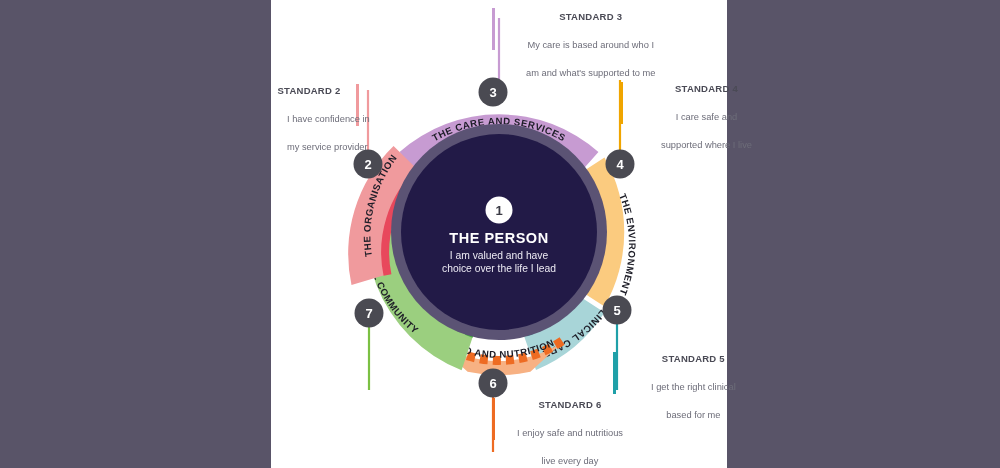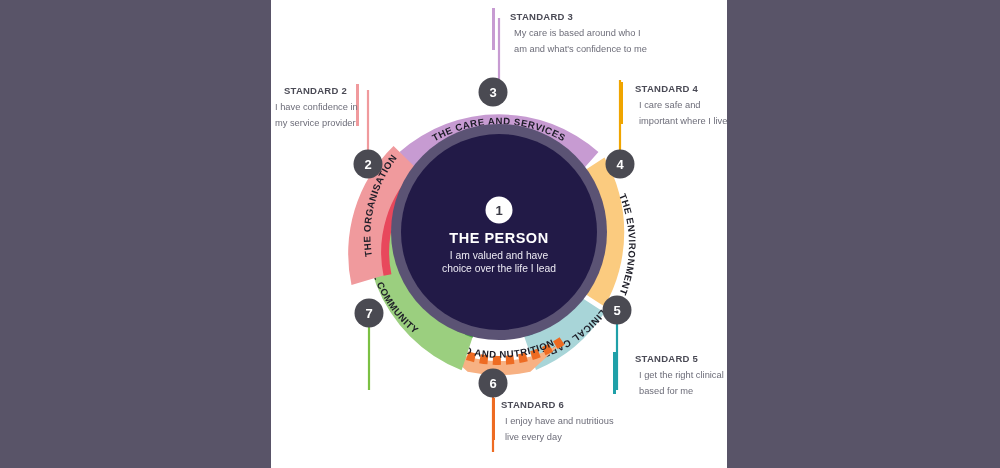--- a/index.html
+++ b/index.html
@@ -8,28 +8,28 @@
     background:#595468;
     font-family:"Liberation Sans","DejaVu Sans",sans-serif;
   }
   #stage{position:relative;width:1000px;height:468px;}
   #canvas{
     position:absolute;left:271px;top:0;width:456px;height:468px;
     background:#ffffff;
   }
   .callout{position:absolute;}
   .callout .bar{position:absolute;}
-  .callout .txt{position:absolute;}
+  .callout .txt{position:absolute;text-align:center;}
   .co-title{
     font-size:9.5px;font-weight:bold;color:#4a4a55;
     letter-spacing:.25px;line-height:13px;margin:0 0 1px 0;
     white-space:nowrap;
   }
   .co-desc{
-    font-size:9.3px;color:#6d6d79;line-height:12.4px;margin:4px;
+    font-size:9.3px;color:#6d6d79;line-height:12.4px;margin:16px;
     white-space:nowrap;
   }
   .right-al{text-align:right;}
   .left-al{text-align:left;}
   svg{display:block;}
   .seg-label{
     font-size:9.6px;font-weight:bold;fill:#1d1d27;
     letter-spacing:.55px;
     font-family:"Liberation Sans","DejaVu Sans",sans-serif;
   }
@@ -174,54 +174,54 @@
       </g>
     </svg>
 
   </div>
 
   <div class="callout" style="left:492px;top:8px;">
     <div class="bar" style="left:0;top:0;width:3px;height:42px;background:#C79BD2;"></div>
     <div class="txt left-al" style="left:9px;top:2px;position:relative;padding-left:9px;">
       <p class="co-title">STANDARD 3</p>
       <p class="co-desc">My care is based around who I</p>
-      <p class="co-desc">am and what's confidence to me</p>
+      <p class="co-desc">am and what's supported to me</p>
     </div>
   </div>
 
   <div class="callout" style="left:271px;top:84px;width:88px;">
     <div class="bar" style="left:85px;top:0;width:3px;height:42px;background:#F09A9D;"></div>
     <div class="txt right-al" style="position:relative;width:76px;padding-right:9px;">
       <p class="co-title">STANDARD 2</p>
       <p class="co-desc">I have confidence in</p>
       <p class="co-desc">my service provider</p>
     </div>
   </div>
 
   <div class="callout" style="left:620px;top:82px;">
     <div class="bar" style="left:0;top:0;width:3px;height:42px;background:#F0A500;"></div>
-    <div class="txt left-al" style="position:relative;padding-left:15px;">
+    <div class="txt left-al" style="position:relative;padding-left:25px;">
       <p class="co-title">STANDARD 4</p>
       <p class="co-desc">I care safe and</p>
-      <p class="co-desc">important where I live</p>
+      <p class="co-desc">supported where I live</p>
     </div>
   </div>
 
   <div class="callout" style="left:613px;top:352px;">
     <div class="bar" style="left:0;top:0;width:3px;height:42px;background:#1FA0A8;"></div>
     <div class="txt left-al" style="position:relative;padding-left:22px;">
       <p class="co-title">STANDARD 5</p>
       <p class="co-desc">I get the right clinical</p>
       <p class="co-desc">based for me</p>
     </div>
   </div>
 
   <div class="callout" style="left:492px;top:398px;">
     <div class="bar" style="left:0;top:0;width:3px;height:42px;background:#EE6B22;"></div>
     <div class="txt left-al" style="position:relative;padding-left:9px;">
       <p class="co-title">STANDARD 6</p>
-      <p class="co-desc">I enjoy have and nutritious</p>
+      <p class="co-desc">I enjoy safe and nutritious</p>
       <p class="co-desc">live every day</p>
     </div>
   </div>
 
 
 </div>
 
 </body></html>

